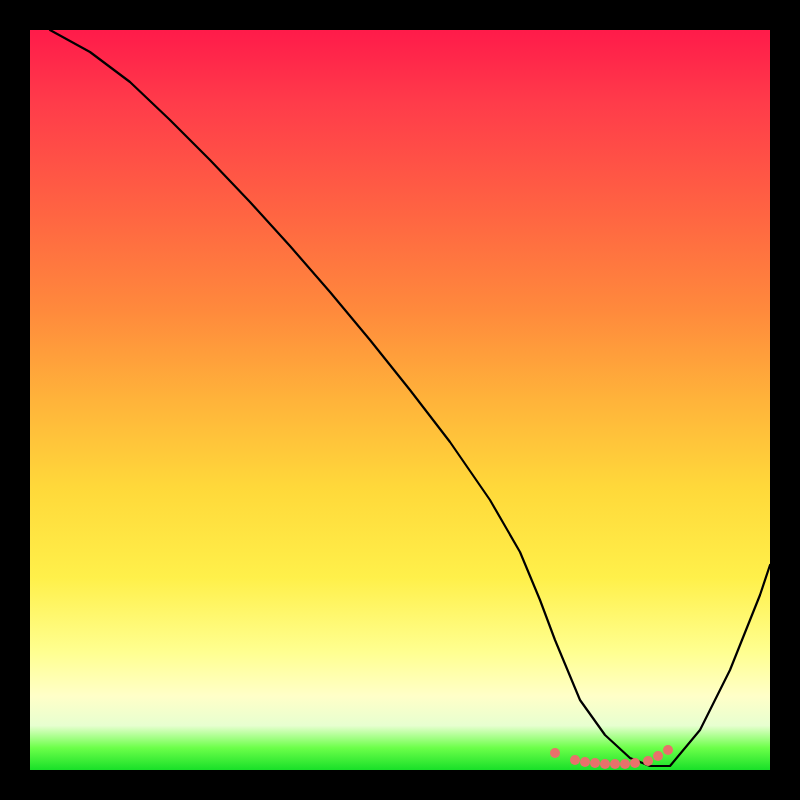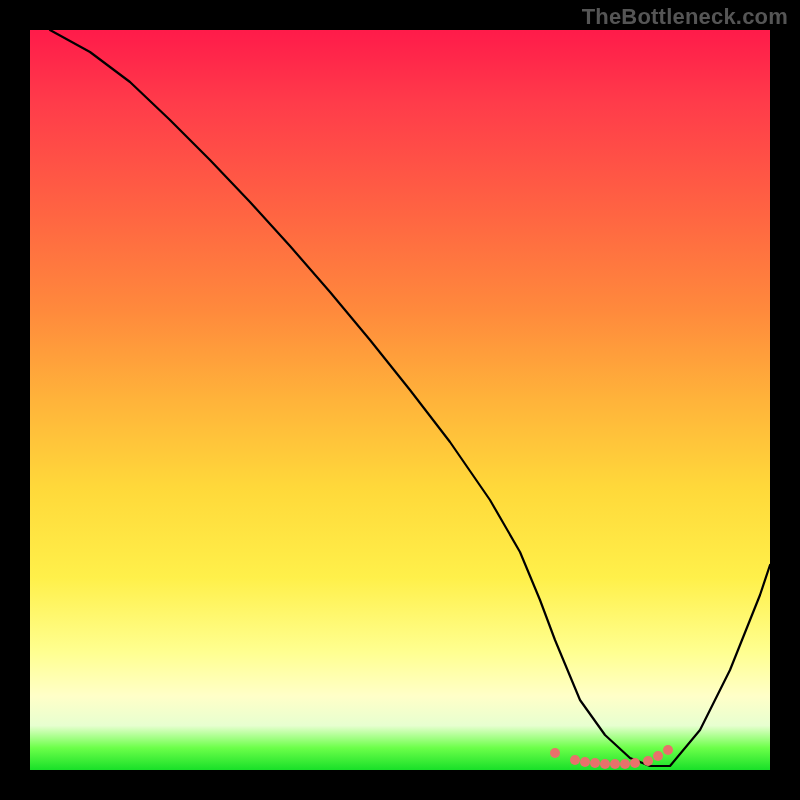--- a/index.html
+++ b/index.html
@@ -36,21 +36,20 @@
       #6cff4a 97%,
       #18e028 100%
     );
   }
   svg.curve { position: absolute; left: 0; top: 0; width: 740px; height: 740px; }
 </style>
 </head>
 <body>
 
 <div class="frame">
-  <div class="watermark">TheBottleneck.com</div>
   <div class="plot">
     <svg class="curve" viewBox="0 0 740 740" preserveAspectRatio="none">
       <path id="main-curve" fill="none" stroke="#000" stroke-width="2.2" stroke-linecap="round" stroke-linejoin="round" d="M20 0 L60 22 L100 52 L140 90 L180 130 L220 172 L260 216 L300 262 L340 310 L380 360 L420 412 L460 470 L490 522 L510 570 L525 610 L550 670 L575 705 L600 728 L620 736 L640 736 L670 700 L700 640 L730 565 L740 535"></path>
       <g id="marker-group">
           <circle cx="525" cy="723" r="5" fill="#e8716b"></circle>
           <circle cx="545" cy="730" r="5" fill="#e8716b"></circle>
           <circle cx="555" cy="732" r="5" fill="#e8716b"></circle>
           <circle cx="565" cy="733" r="5" fill="#e8716b"></circle>
           <circle cx="575" cy="734" r="5" fill="#e8716b"></circle>
           <circle cx="585" cy="734" r="5" fill="#e8716b"></circle>

